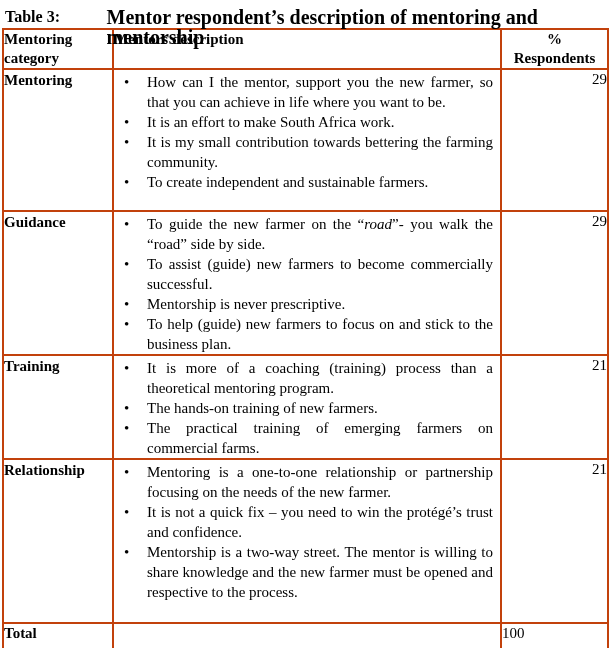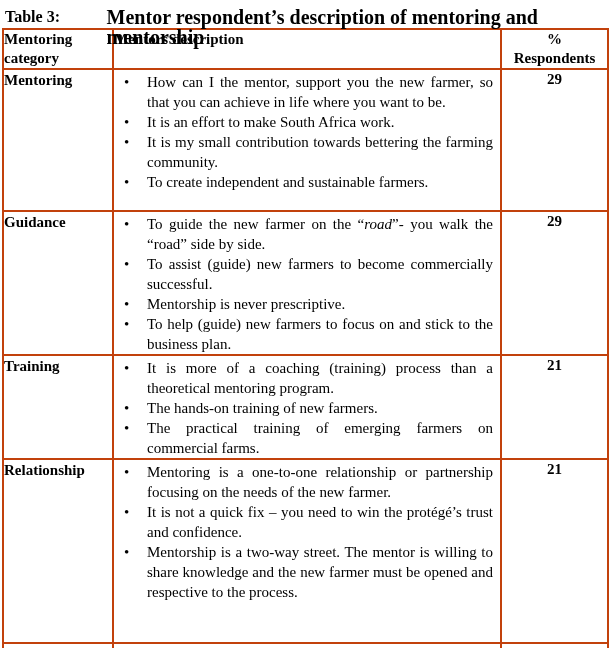--- a/index.html
+++ b/index.html
@@ -46,21 +46,21 @@
     box-sizing: border-box;
   }
   col.c1 { width: 110px; }
   col.c2 { width: 388px; }
   col.c3 { width: 107px; }
 
   tr.r-header { height: 38px; }
   tr.r-0 { height: 142px; }
   tr.r-1 { height: 141px; }
   tr.r-2 { height: 103px; }
-  tr.r-3 { height: 184px; }
+  tr.r-3 { height: 164px; }
   tr.r-total { height: 36px; }
 
   th.hdr-cat, th.hdr-desc {
     text-align: left;
     font-weight: bold;
     padding: 1px 4px 0 4px;
     line-height: 19px;
   }
   th.hdr-pct {
     text-align: center;
@@ -90,23 +90,22 @@
   }
   td.desc li .blt {
     position: absolute;
     left: 10px;
     top: 0;
     text-align: left;
     font-size: 15px;
   }
   td.pct {
     vertical-align: middle;
-    text-align: center;
+    text-align: right;
     line-height: 18px;
-    font-weight: bold;
   }
   td.total-label {
     font-weight: bold;
     padding: 0 3px 0 4px;
     line-height: 18px;
     vertical-align: middle;
   }
   td.total-value {
     text-align: left;
     padding: 0 0 0 10px;

